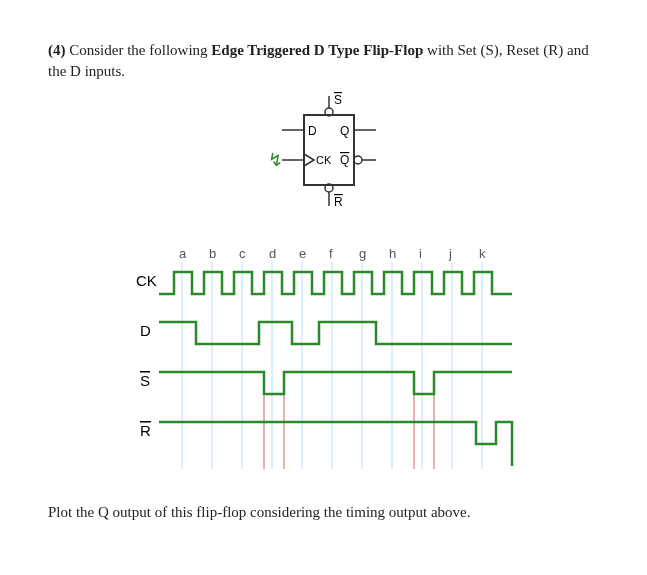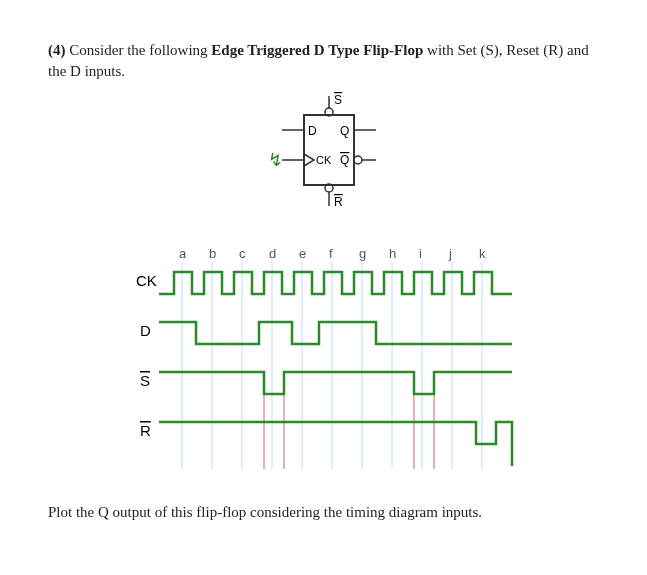--- a/index.html
+++ b/index.html
@@ -120,13 +120,13 @@
     </g>
     <polyline fill="none" stroke="#2a8a2a" stroke-width="2.5" points="45,128 150,128 150,150 170,150 170,128 300,128 300,150 320,150 320,128 398,128"></polyline>
 
     <g>
       <text x="26" y="192" font-family="Arial" font-size="15" text-decoration="overline">R</text>
     </g>
     <polyline fill="none" stroke="#2a8a2a" stroke-width="2.5" points="45,178 362,178 362,200 382,200 382,178 398,178 398,222"></polyline>
   </svg>
 </div>
 
-<div class="instruction">Plot the Q output of this flip-flop considering the timing diagram inputs.</div>
+<div class="instruction">Plot the Q output of this flip-flop considering the timing output above.</div>
 
 </body></html>

